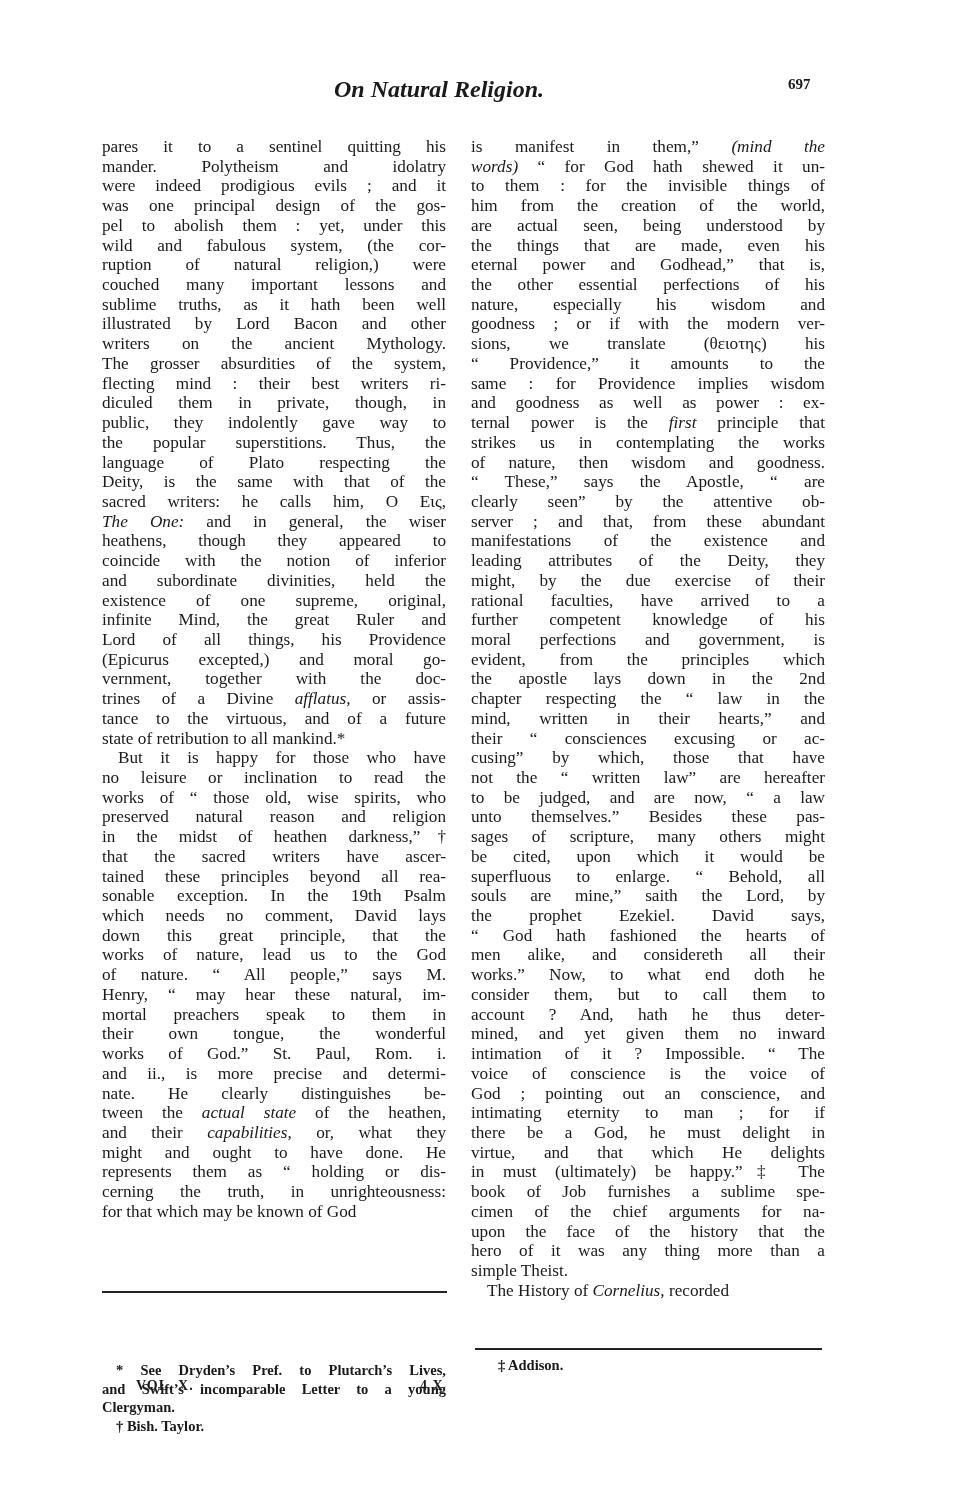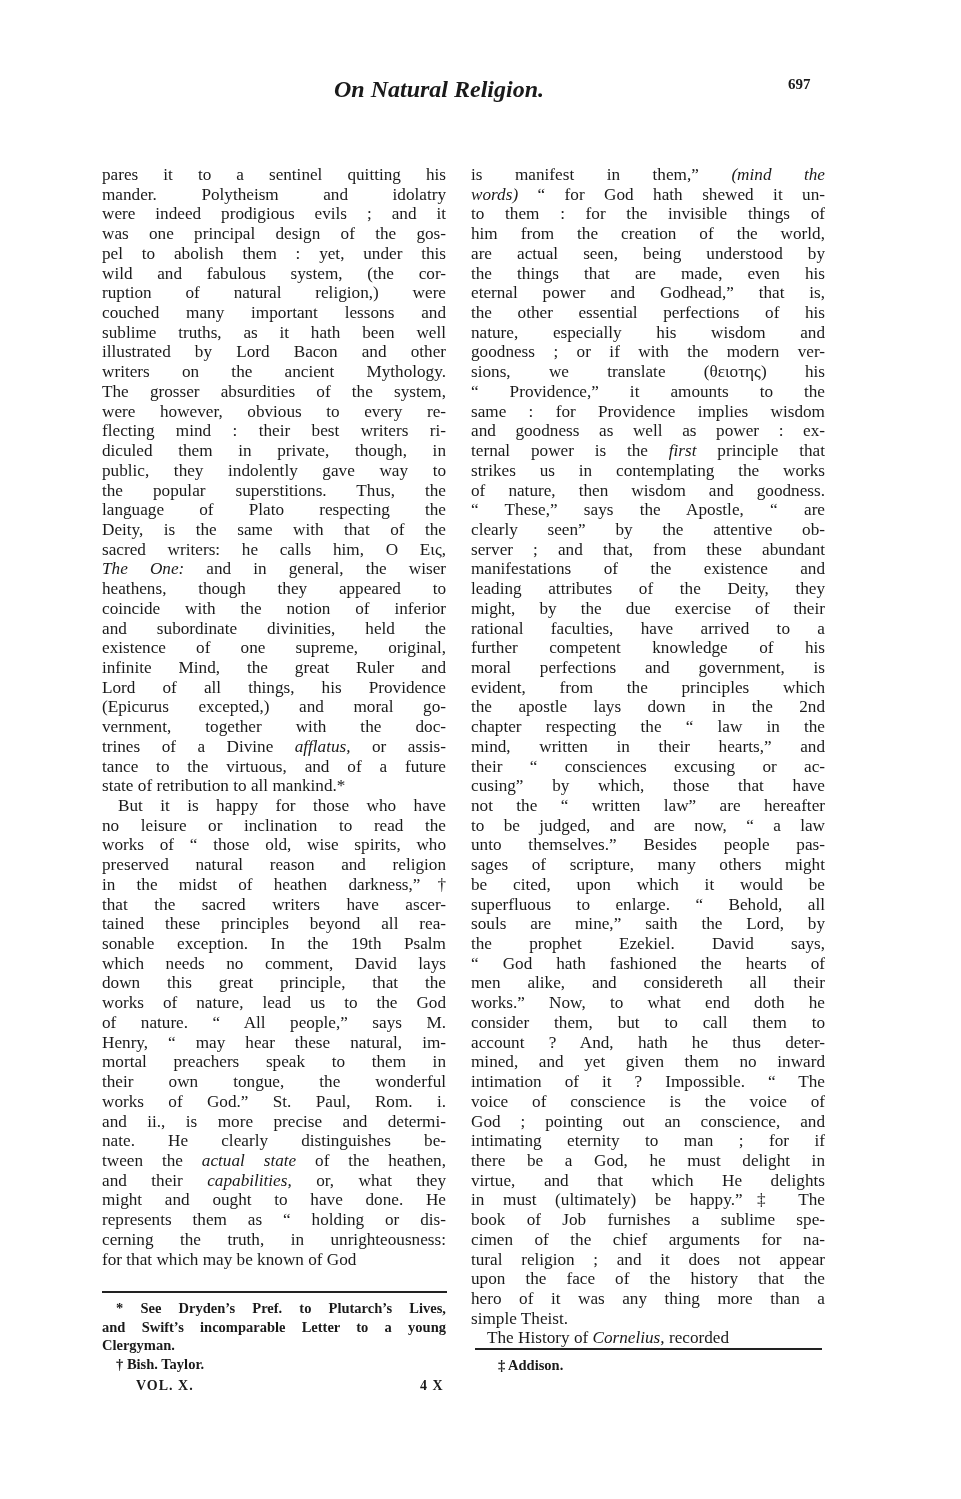--- a/index.html
+++ b/index.html
@@ -1,20 +1,20 @@
 <!DOCTYPE html>
 <html><head>
 <meta charset="utf-8">
 <style>
   html, body { margin:0; padding:0; background:#ffffff; }
   body { width:961px; height:1499px; position:relative; overflow:hidden;
          font-family:"Liberation Serif","DejaVu Serif",serif; color:#1a1a1a; }
   .header-title { position:absolute; left:334px; top:76px; font-size:24px; font-style:italic; font-weight:bold; }
   .page-number { position:absolute; left:788px; top:76px; font-size:15px; font-weight:bold; }
-  .col { position:absolute; top:137px;margin-top:28px; }
+  .col { position:absolute; top:137px; }
   .col.left { left:102px; width:344px; }
   .col.right { left:471px; width:354px; }
   .line { display:block; height:19.73px; line-height:19.73px; font-size:17.2px;
           text-align:justify; text-align-last:justify; white-space:nowrap; overflow:visible; }
   .line.last { text-align-last:left; }
   .line.indent { padding-left:16px; }
   .rule { position:absolute; height:2px; background:#222; }
   .fn { position:absolute; font-size:14.5px; font-weight:bold; line-height:18.5px; }
   .fn .line { font-size:14.5px; height:18.5px; line-height:18.5px; }
   .sig { position:absolute; font-size:14px; font-weight:bold; letter-spacing:1px; }
@@ -32,21 +32,20 @@
     <span class="line">were indeed prodigious evils ; and it</span>
     <span class="line">was one principal design of the gos-</span>
     <span class="line">pel to abolish them : yet, under this</span>
     <span class="line">wild and fabulous system, (the cor-</span>
     <span class="line">ruption of natural religion,) were</span>
     <span class="line">couched many important lessons and</span>
     <span class="line">sublime truths, as it hath been well</span>
     <span class="line">illustrated by Lord Bacon and other</span>
     <span class="line">writers on the ancient Mythology.</span>
     <span class="line">The grosser absurdities of the system,</span>
-    <span class="line">were however, obvious to every re-</span>
     <span class="line">flecting mind : their best writers ri-</span>
     <span class="line">diculed them in private, though, in</span>
     <span class="line">public, they indolently gave way to</span>
     <span class="line">the popular superstitions. Thus, the</span>
     <span class="line">language of Plato respecting the</span>
     <span class="line">Deity, is the same with that of the</span>
     <span class="line">sacred writers: he calls him, Ο Εις,</span>
     <span class="line"><i>The One:</i> and in general, the wiser</span>
     <span class="line">heathens, though they appeared to</span>
     <span class="line">coincide with the notion of inferior</span>
@@ -112,52 +111,51 @@
     <span class="line">further competent knowledge of his</span>
     <span class="line">moral perfections and government, is</span>
     <span class="line">evident, from the principles which</span>
     <span class="line">the apostle lays down in the 2nd</span>
     <span class="line">chapter respecting the “ law in the</span>
     <span class="line">mind, written in their hearts,” and</span>
     <span class="line">their “ consciences excusing or ac-</span>
     <span class="line">cusing” by which, those that have</span>
     <span class="line">not the “ written law” are hereafter</span>
     <span class="line">to be judged, and are now, “ a law</span>
-    <span class="line">unto themselves.” Besides people pas-</span>
+    <span class="line">unto themselves.” Besides these pas-</span>
     <span class="line">sages of scripture, many others might</span>
     <span class="line">be cited, upon which it would be</span>
     <span class="line">superfluous to enlarge. “ Behold, all</span>
     <span class="line">souls are mine,” saith the Lord, by</span>
     <span class="line">the prophet Ezekiel. David says,</span>
     <span class="line">“ God hath fashioned the hearts of</span>
     <span class="line">men alike, and considereth all their</span>
     <span class="line">works.” Now, to what end doth he</span>
     <span class="line">consider them, but to call them to</span>
     <span class="line">account ? And, hath he thus deter-</span>
     <span class="line">mined, and yet given them no inward</span>
     <span class="line">intimation of it ? Impossible. “ The</span>
     <span class="line">voice of conscience is the voice of</span>
     <span class="line">God ; pointing out an conscience, and</span>
     <span class="line">intimating eternity to man ; for if</span>
     <span class="line">there be a God, he must delight in</span>
     <span class="line">virtue, and that which He delights</span>
     <span class="line">in must (ultimately) be happy.”‡ The</span>
     <span class="line">book of Job furnishes a sublime spe-</span>
     <span class="line">cimen of the chief arguments for na-</span>
-    <span class="line">tural religion ; and it does not appear</span>
     <span class="line">upon the face of the history that the</span>
     <span class="line">hero of it was any thing more than a</span>
     <span class="line last">simple Theist.</span>
     <span class="line last indent">The History of <i>Cornelius,</i> recorded</span>
   </div>
 
 <div class="rule" style="left:102px; top:1291px; width:345px;"></div>
 <div class="rule" style="left:475px; top:1348px; width:347px;"></div>
 
-<div class="fn" style="left:102px; top:1299px; width:344px;">
+<div class="fn" style="left:102px; top:1361px; width:344px;">
   <span class="line" style="padding-left:14px">* See Dryden’s Pref. to Plutarch’s Lives,</span>
   <span class="line">and Swift’s incomparable Letter to a young</span>
   <span class="line last">Clergyman.</span>
   <span class="line last" style="padding-left:14px">† Bish. Taylor.</span>
 </div>
 
 <div class="sig" style="left:136px; top:1378px;">VOL. X.</div>
 <div class="sig" style="left:420px; top:1378px;">4 X</div>
 
 <div class="fn" style="left:498px; top:1356px; width:320px;">

